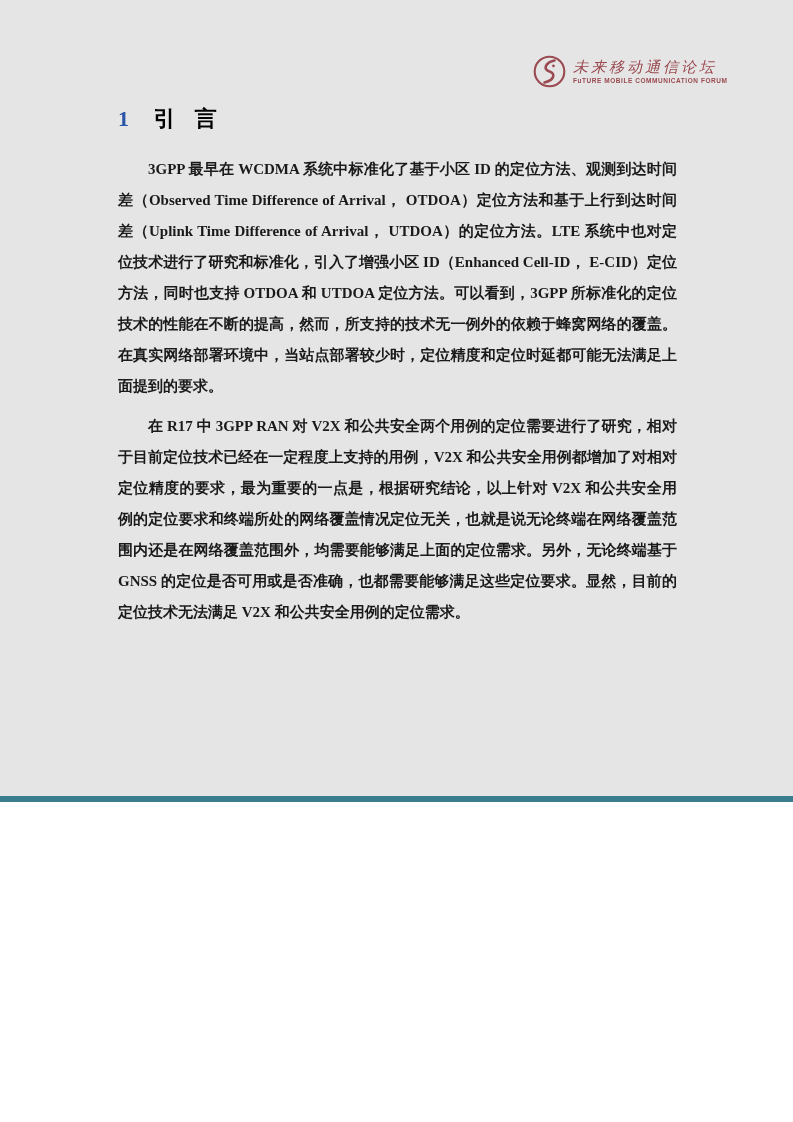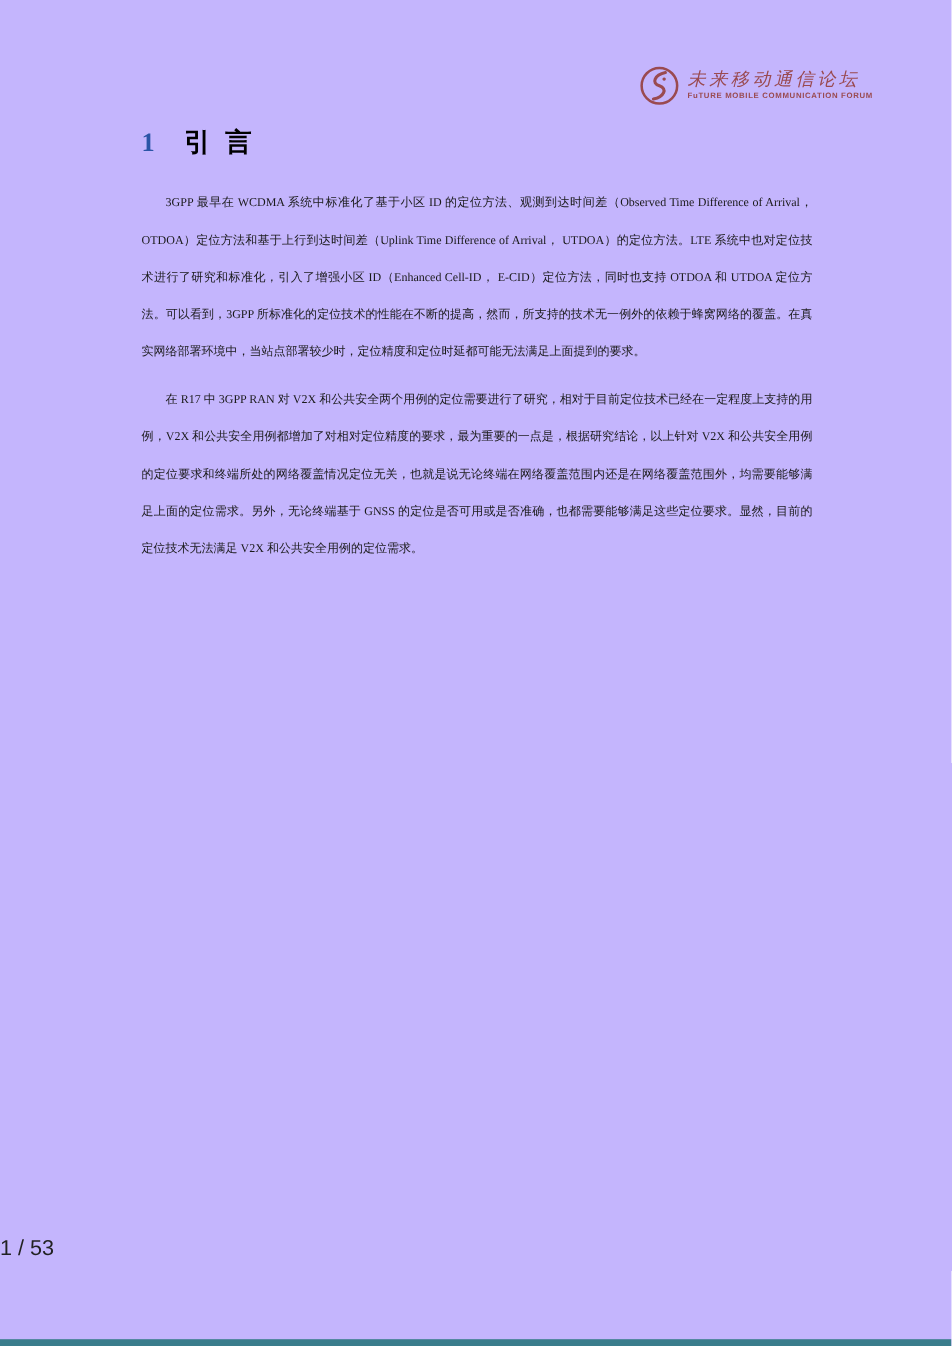--- a/index.html
+++ b/index.html
@@ -3,22 +3,22 @@
 <meta charset="utf-8">
 <style>
   html, body {
     margin: 0;
     padding: 0;
     background: #ffffff;
   }
   .page {
     position: relative;
     width: 793px;
-    height: 1122px;
-    background: #c4b5fd;
+    height: 802px;
+    background: #e5e5e5;
     overflow: hidden;
     font-family: "Liberation Serif", "DejaVu Serif", serif;
   }
 
   
   .logo {
     position: absolute;
     top: 55px;
     left: 533px;
     display: flex;
@@ -60,36 +60,37 @@
     line-height: 30px;
     font-weight: bold;
     color: #000000;
   }
   .h-num {
     color: #2b55a6;
     font-family: "Liberation Serif", "DejaVu Serif", serif;
     margin-right: 19px;
   }
   .h-title {
-    font-family: Liberation Sans, sans-serif;
+    font-family: Liberation Mono, monospace;
     letter-spacing: 3px;
     color: #000000;
   }
 
   
   .body-text {
     position: absolute;
     top: 154px;
     left: 118px;
     width: 559px;
-    font-size: 10px;
+    font-size: 15px;
     line-height: 31px;
     color: #1a1a1a;
     text-align: justify;
     text-justify: inter-ideograph;
+    font-weight: bold;
   }
   .body-text p {
     margin: 0 0 9px 0;
     text-indent: 2em;
   }
 
   
   .footer {
     position: absolute;
     top: 1031px;

